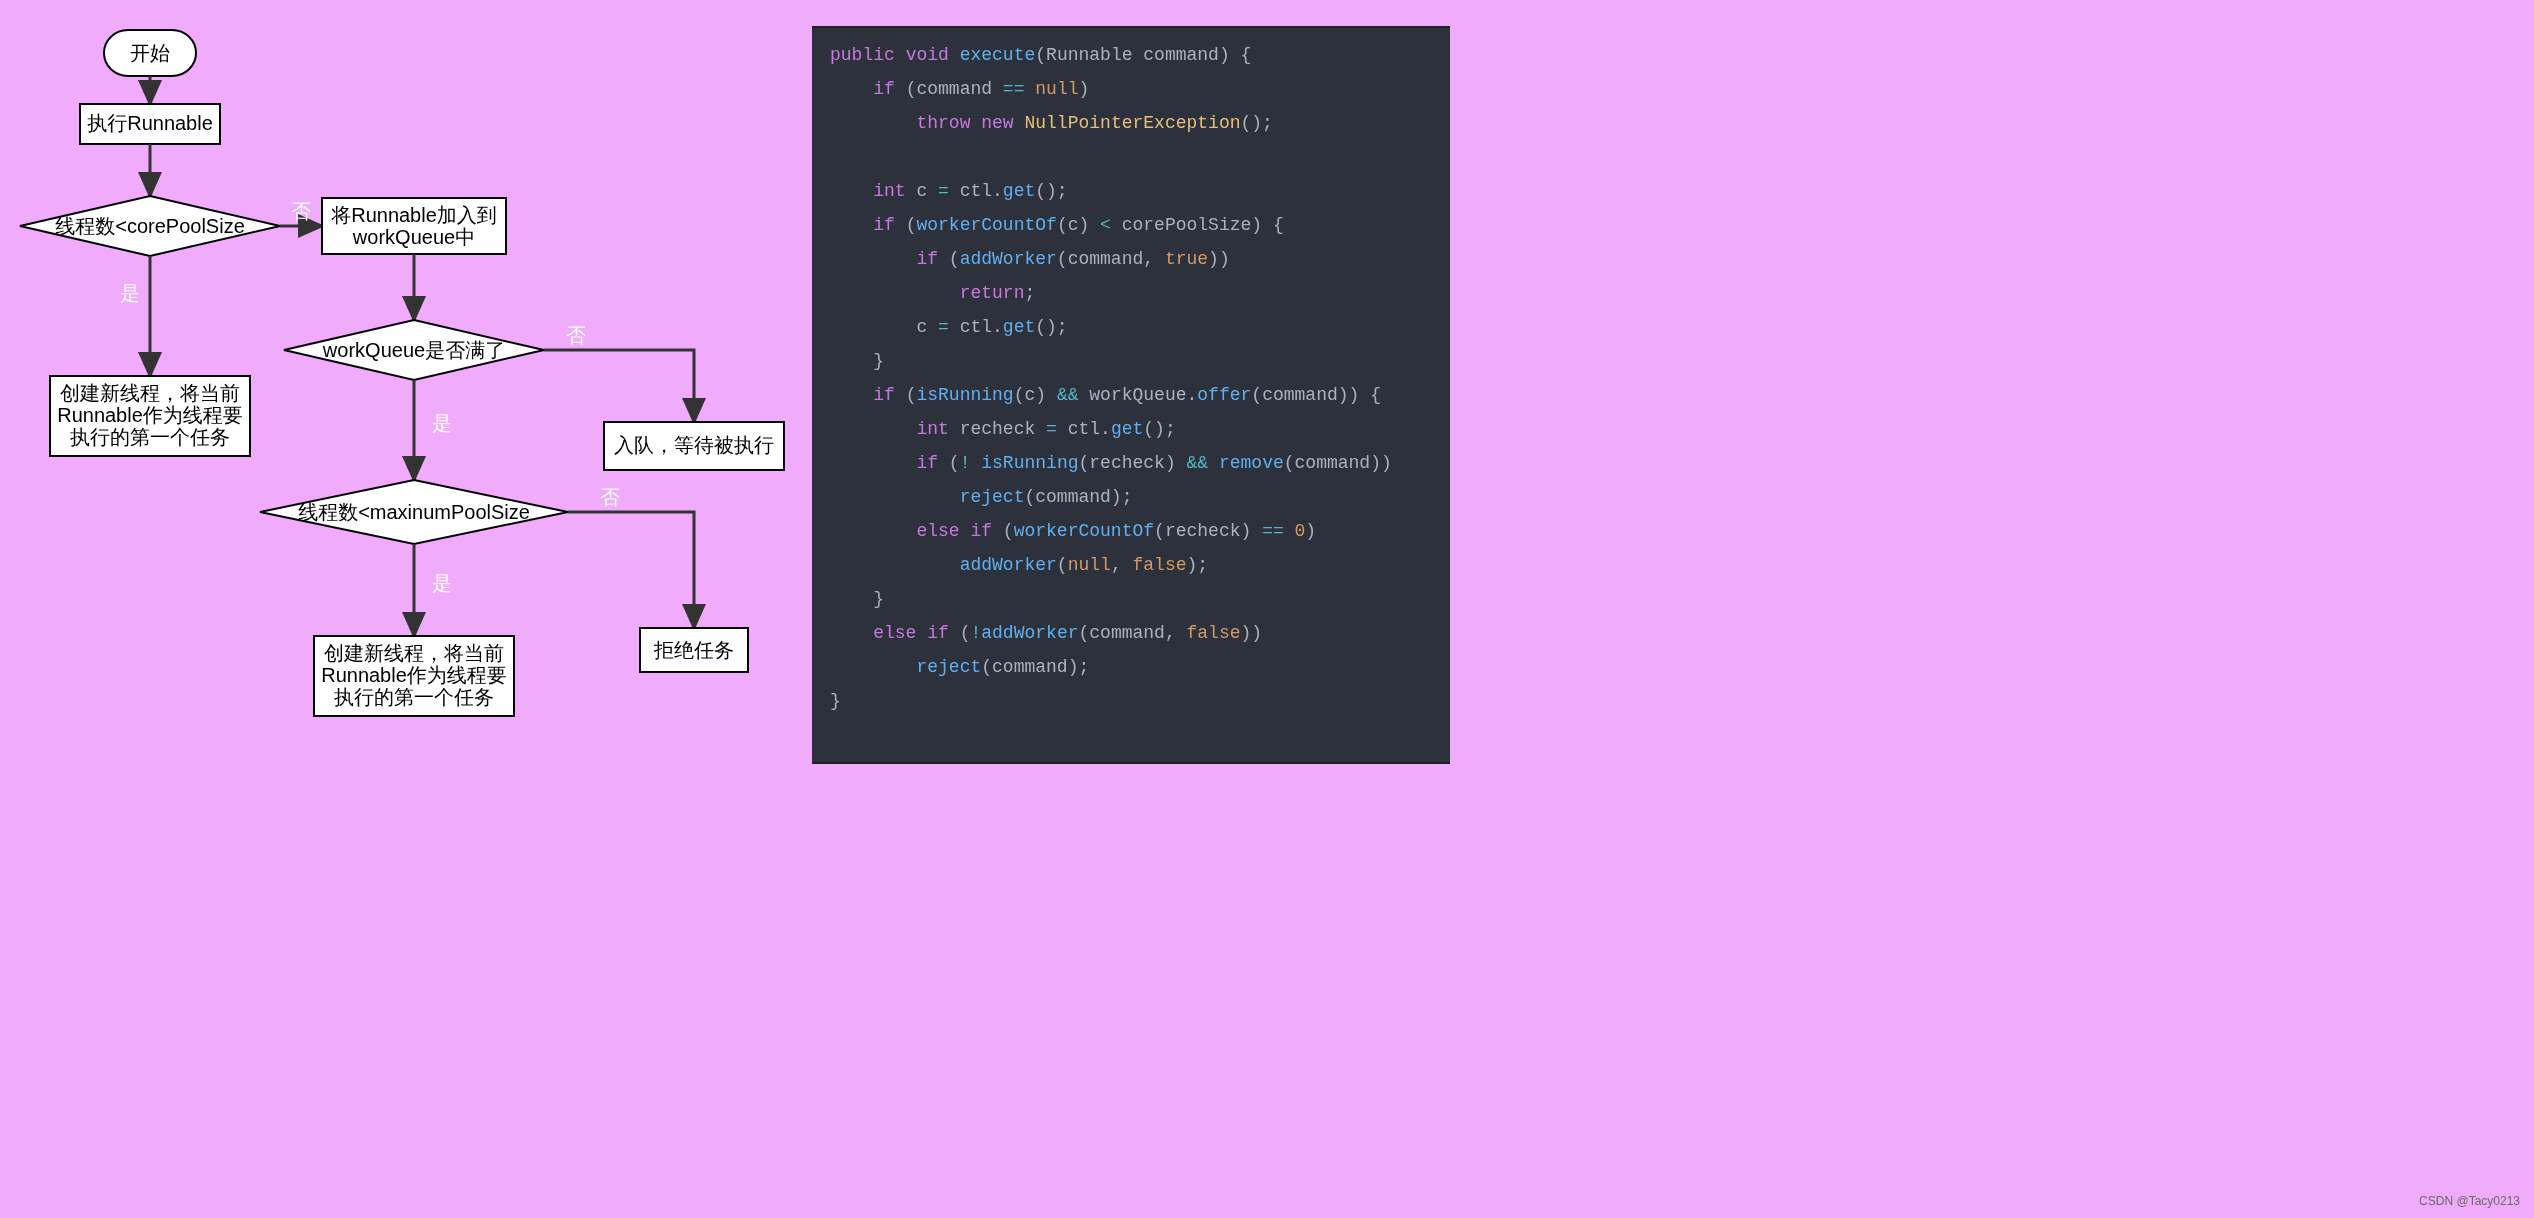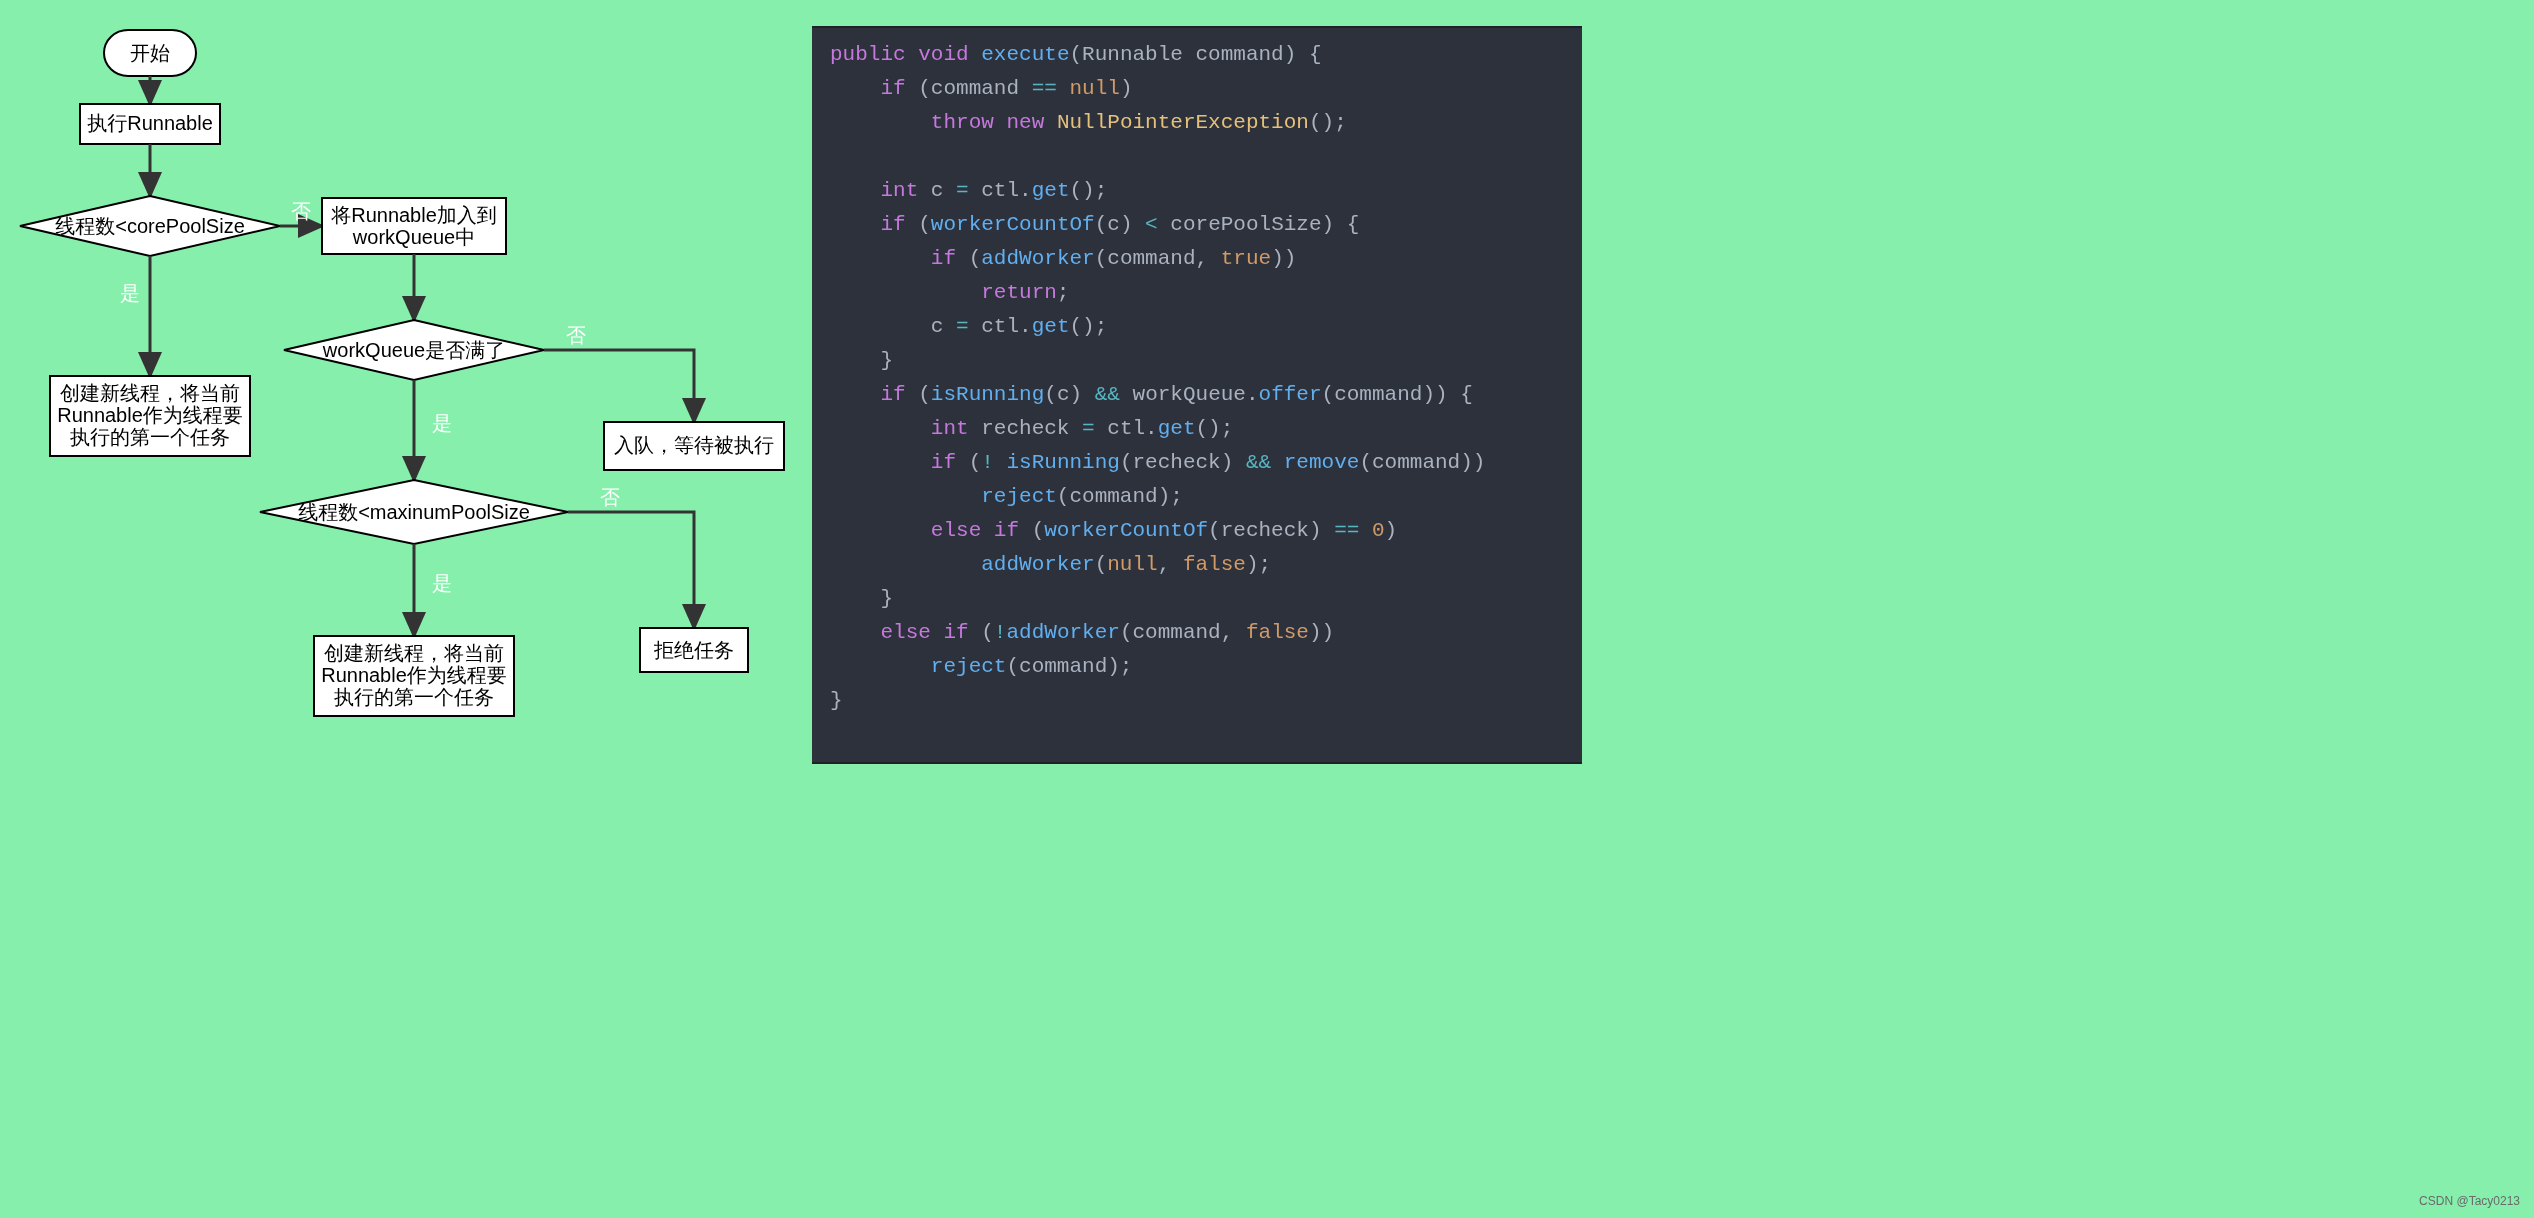--- a/index.html
+++ b/index.html
@@ -1,25 +1,25 @@
 <!DOCTYPE html>
 <html><head>
 <meta charset="utf-8">
 <style>
   html,body{margin:0;padding:0;background:#000;font-family:"Helvetica Neue",Arial,"PingFang SC","Microsoft YaHei",sans-serif;}
-  .page{width:2534px;height:1218px;background:#86efac;position:relative;}
+  .page{width:2534px;height:1218px;background:#f0abfc;position:relative;}
   .flow{position:absolute;left:0;top:0;width:810px;height:800px;}
   .flow svg{position:absolute;left:0;top:0;}
   .tshape{fill:#fff;stroke:#000;stroke-width:2;}
   .arrow{stroke:#333;stroke-width:3;fill:none;marker-end:url(#ah);}
   .ftxt{font-size:20px;fill:#000;}
   .lbl{font-size:20px;fill:#fff;}
-  .code{position:absolute;left:812px;top:26px;width:770px;height:738px;background:#2c313c;
+  .code{position:absolute;left:812px;top:26px;width:638px;height:738px;background:#2c313c;
         border-top:2px solid #1e2128;border-bottom:2px solid #1e2128;
-        font-family:Menlo,Consolas,"Courier New",monospace;font-size:21px;line-height:34px;
+        font-family:Menlo,Consolas,"Courier New",monospace;font-size:18px;line-height:34px;
         color:#a9b2c3;padding:10px 18px 10px 18px;box-sizing:border-box;white-space:pre;}
   .tk-kw{color:#c678dd;}
   .tk-type{color:#c678dd;}
   .tk-fn{color:#61afef;}
   .tk-cls{color:#e5c07b;}
   .tk-num{color:#d19a66;}
   .tk-bool{color:#d19a66;}
   .tk-op{color:#56b6c2;}
   .tk-pn{color:#abb2bf;}
   .wm{position:absolute;right:14px;bottom:10px;color:#6a6a6a;font-size:12px;font-family:Arial,sans-serif;}

